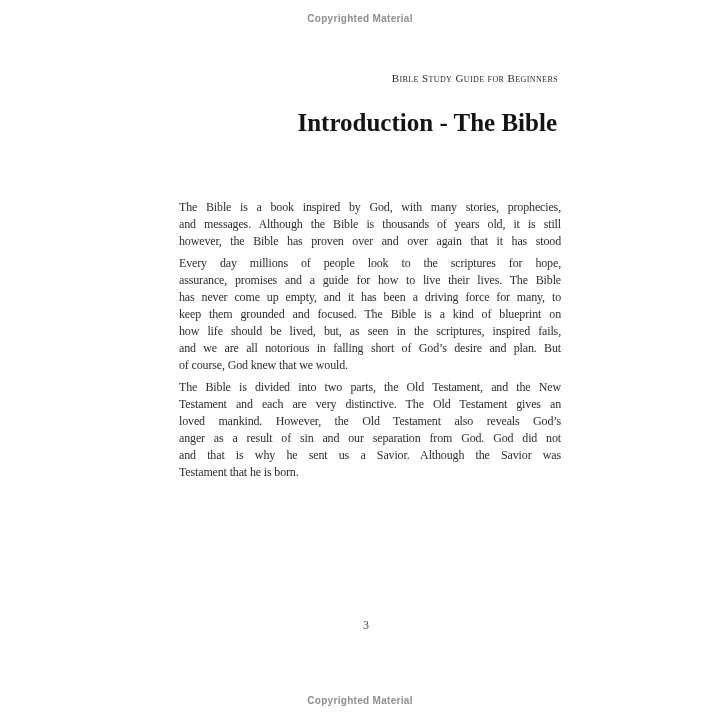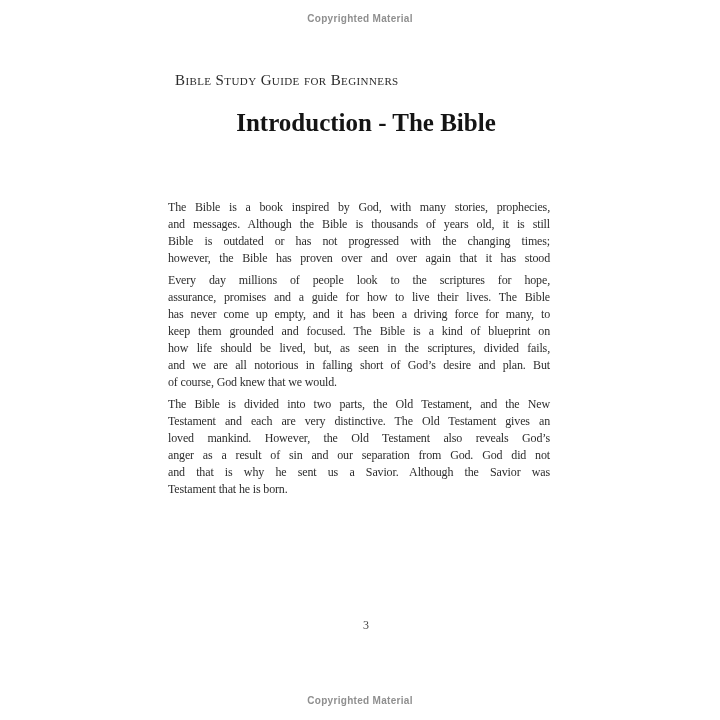--- a/index.html
+++ b/index.html
@@ -26,44 +26,44 @@
     letter-spacing: 0.3px;
     color: #8f8f8f;
   }
   .copyright.top { top: 13px; }
   .copyright.bottom { top: 695px; }
   .running-header {
     position: absolute;
     top: 72px;
     left: 175px;
     width: 383px;
-    text-align: left;
+    text-align: right;
     font-family: "Liberation Serif", serif;
     font-variant: small-caps;
-    font-size: 15px;
+    font-size: 11px;
     letter-spacing: 0.4px;
     color: #2b2b2b;
   }
   .doc-title {
     position: absolute;
     top: 109px;
     left: 175px;
     width: 382px;
     margin: 0;
-    text-align: center;
+    text-align: right;
     font-family: "Liberation Serif", serif;
     font-weight: bold;
     font-size: 25px;
     line-height: 1.15;
     color: #141414;
   }
   .body-text {
     position: absolute;
     top: 199px;
-    left: 168px;
+    left: 179px;
     width: 382px;
     font-family: "Liberation Serif", serif;
     font-size: 12px;
     line-height: 17px;
     letter-spacing: -0.15px;
     color: #2d2d2d;
   }
   .para { margin: 0 0 5px 0; }
   .para:last-child { margin-bottom: 0; }
   .line {
@@ -93,29 +93,28 @@
   <div class="copyright top">Copyrighted Material</div>
 
   <div class="running-header">Bible Study Guide for Beginners</div>
 
   <h1 class="doc-title">Introduction - The Bible</h1>
 
   <div class="body-text">
       <div class="para">
         <div class="line">The Bible is a book inspired by God, with many stories, prophecies,</div>
         <div class="line">and messages. Although the Bible is thousands of years old, it is still</div>
-        <div class="line">Bible is outdated or has not progressed with the changing times;</div>
         <div class="line">however, the Bible has proven over and over again that it has stood</div>
       </div>
       <div class="para">
         <div class="line">Every day millions of people look to the scriptures for hope,</div>
         <div class="line">assurance, promises and a guide for how to live their lives.  The Bible</div>
         <div class="line">has never come up empty, and it has been a driving force for many, to</div>
         <div class="line">keep them grounded and focused.  The Bible is a kind of blueprint on</div>
-        <div class="line">how life should be lived, but, as seen in the scriptures, divided fails,</div>
+        <div class="line">how life should be lived, but, as seen in the scriptures, inspired fails,</div>
         <div class="line">and we are all notorious in falling short of God’s desire and plan. But</div>
         <div class="line last">of course, God knew that we would.</div>
       </div>
       <div class="para">
         <div class="line">The Bible is divided into two parts, the Old Testament, and the New</div>
         <div class="line">Testament and each are very distinctive.  The Old Testament gives an</div>
         <div class="line">loved mankind.  However, the Old Testament also reveals God’s</div>
         <div class="line">anger as a result of sin and our separation from God.  God did not</div>
         <div class="line">and that is why he sent us a Savior.  Although the Savior was</div>
         <div class="line last">Testament that he is born.</div>

